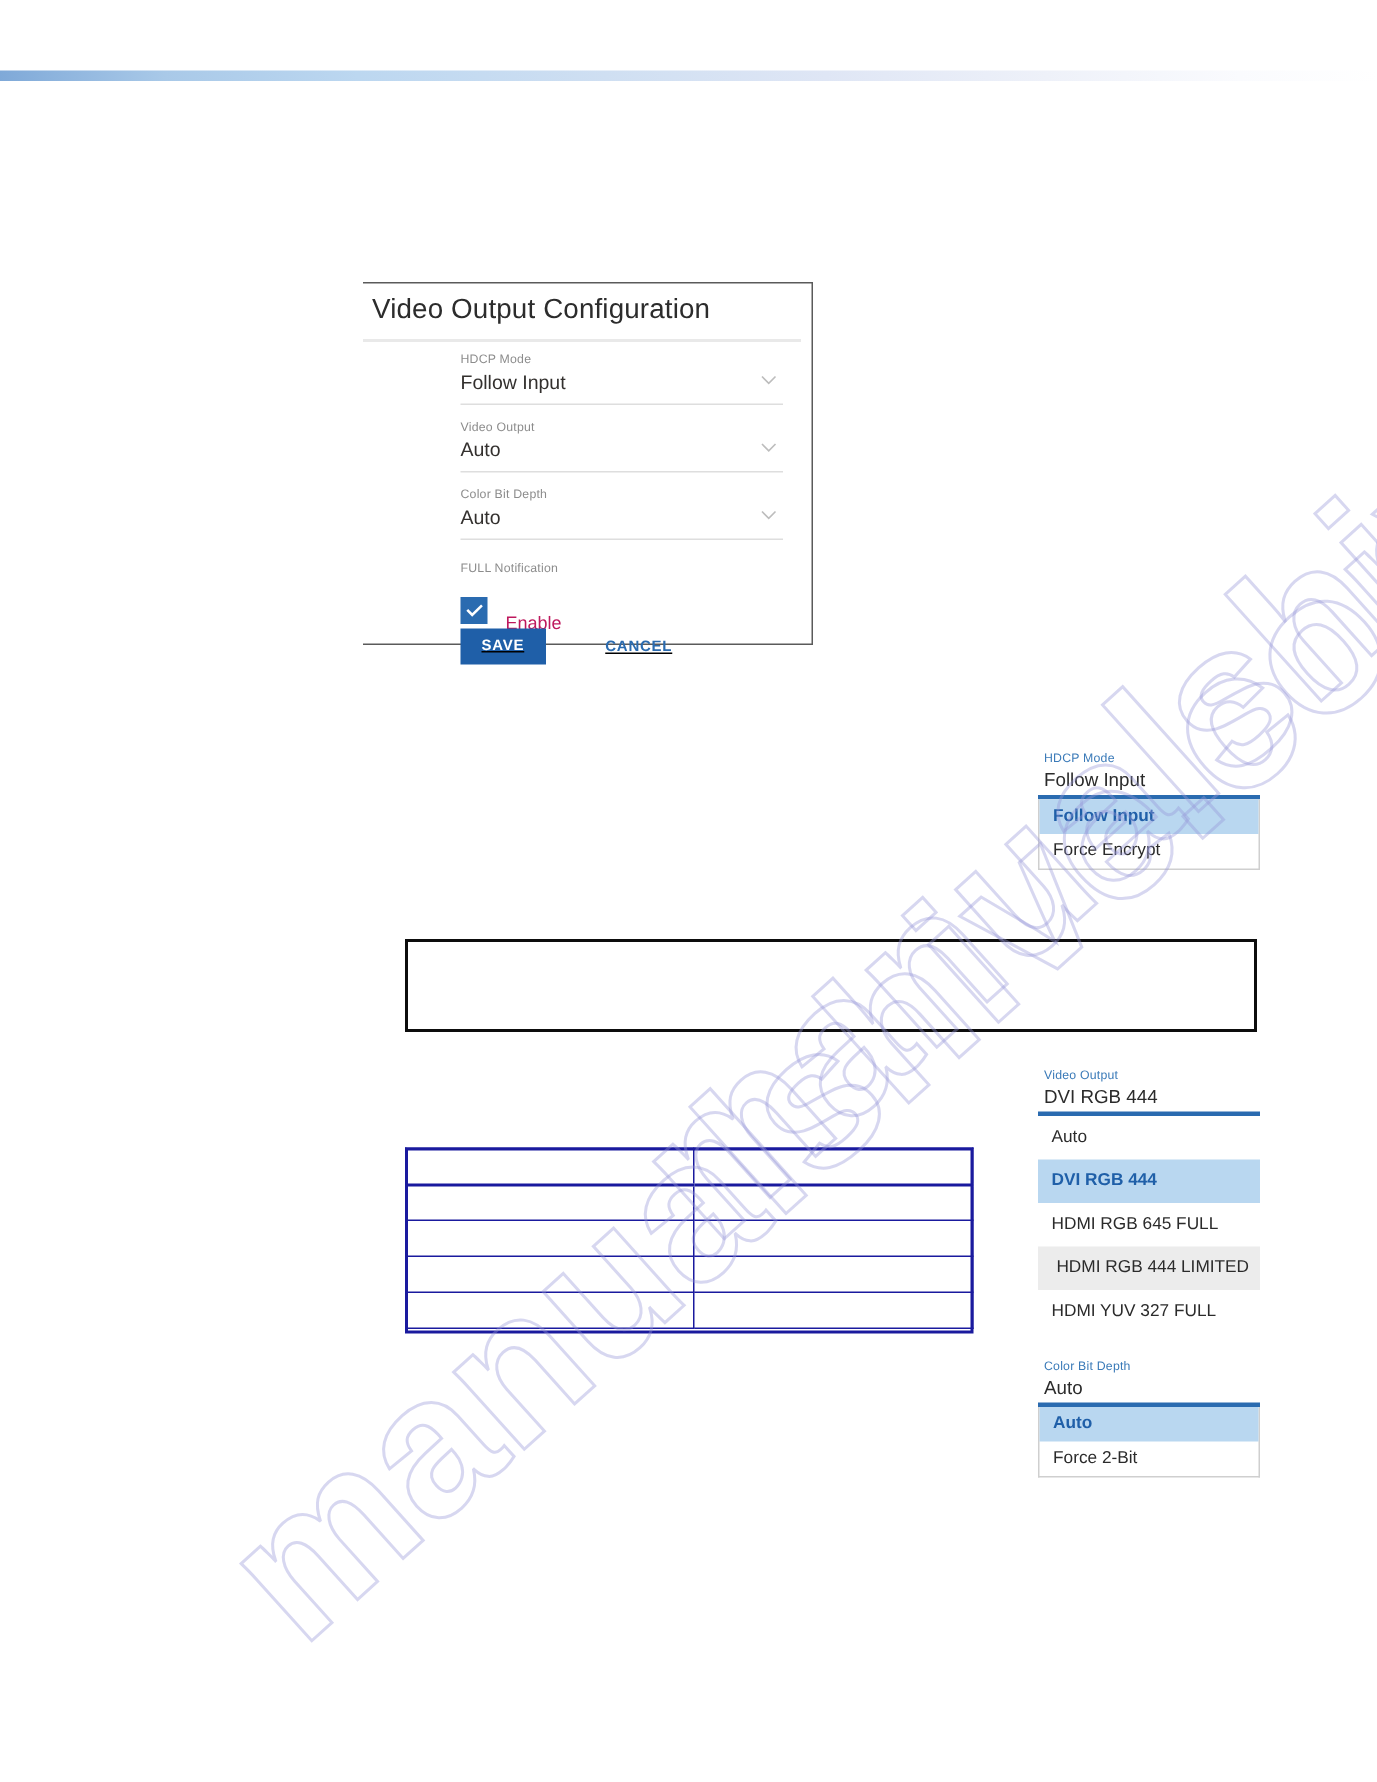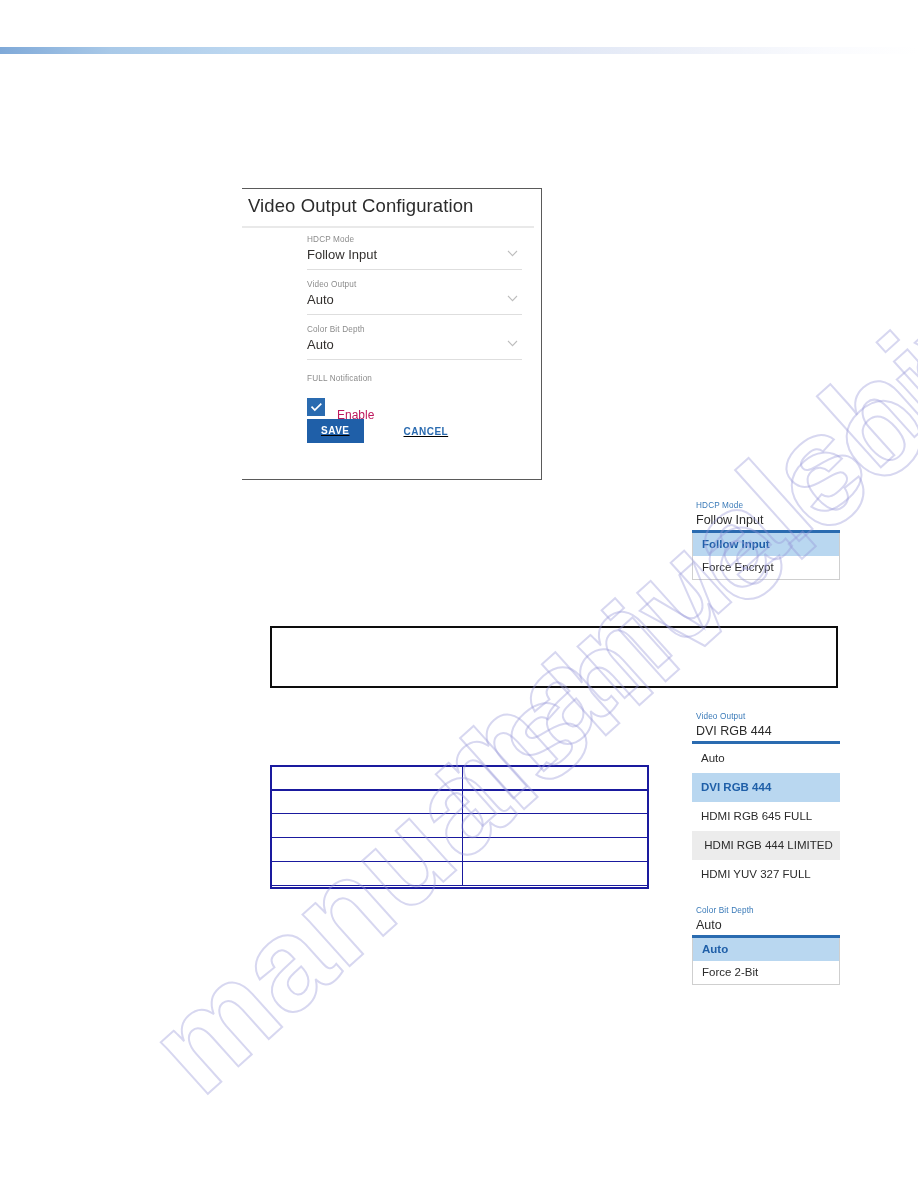--- a/index.html
+++ b/index.html
@@ -44,21 +44,21 @@
     background: linear-gradient(to right,
         #7fa9d8 0%, #a9c9e8 12%, #bcd7f0 26%,
         #cfdff2 44%, #dfe6f5 60%, #eef1f9 76%, #fafbfe 90%, #ffffff 100%);
     z-index: 2;
   }
 
   
   .card {
     position: absolute;
     left: 242px; top: 188px;
-    width: 300px; height: 292px;
+    width: 300px; height: 242px;
     background: #ffffff;
     border-top: 1px solid #5a5a5a;
     border-right: 1px solid #5a5a5a;
     border-bottom: 1px solid #5a5a5a;
     z-index: 3;
   }
   .card-title {
     position: absolute;
     left: 6px; top: 6px;
     font-size: 18.5px;

